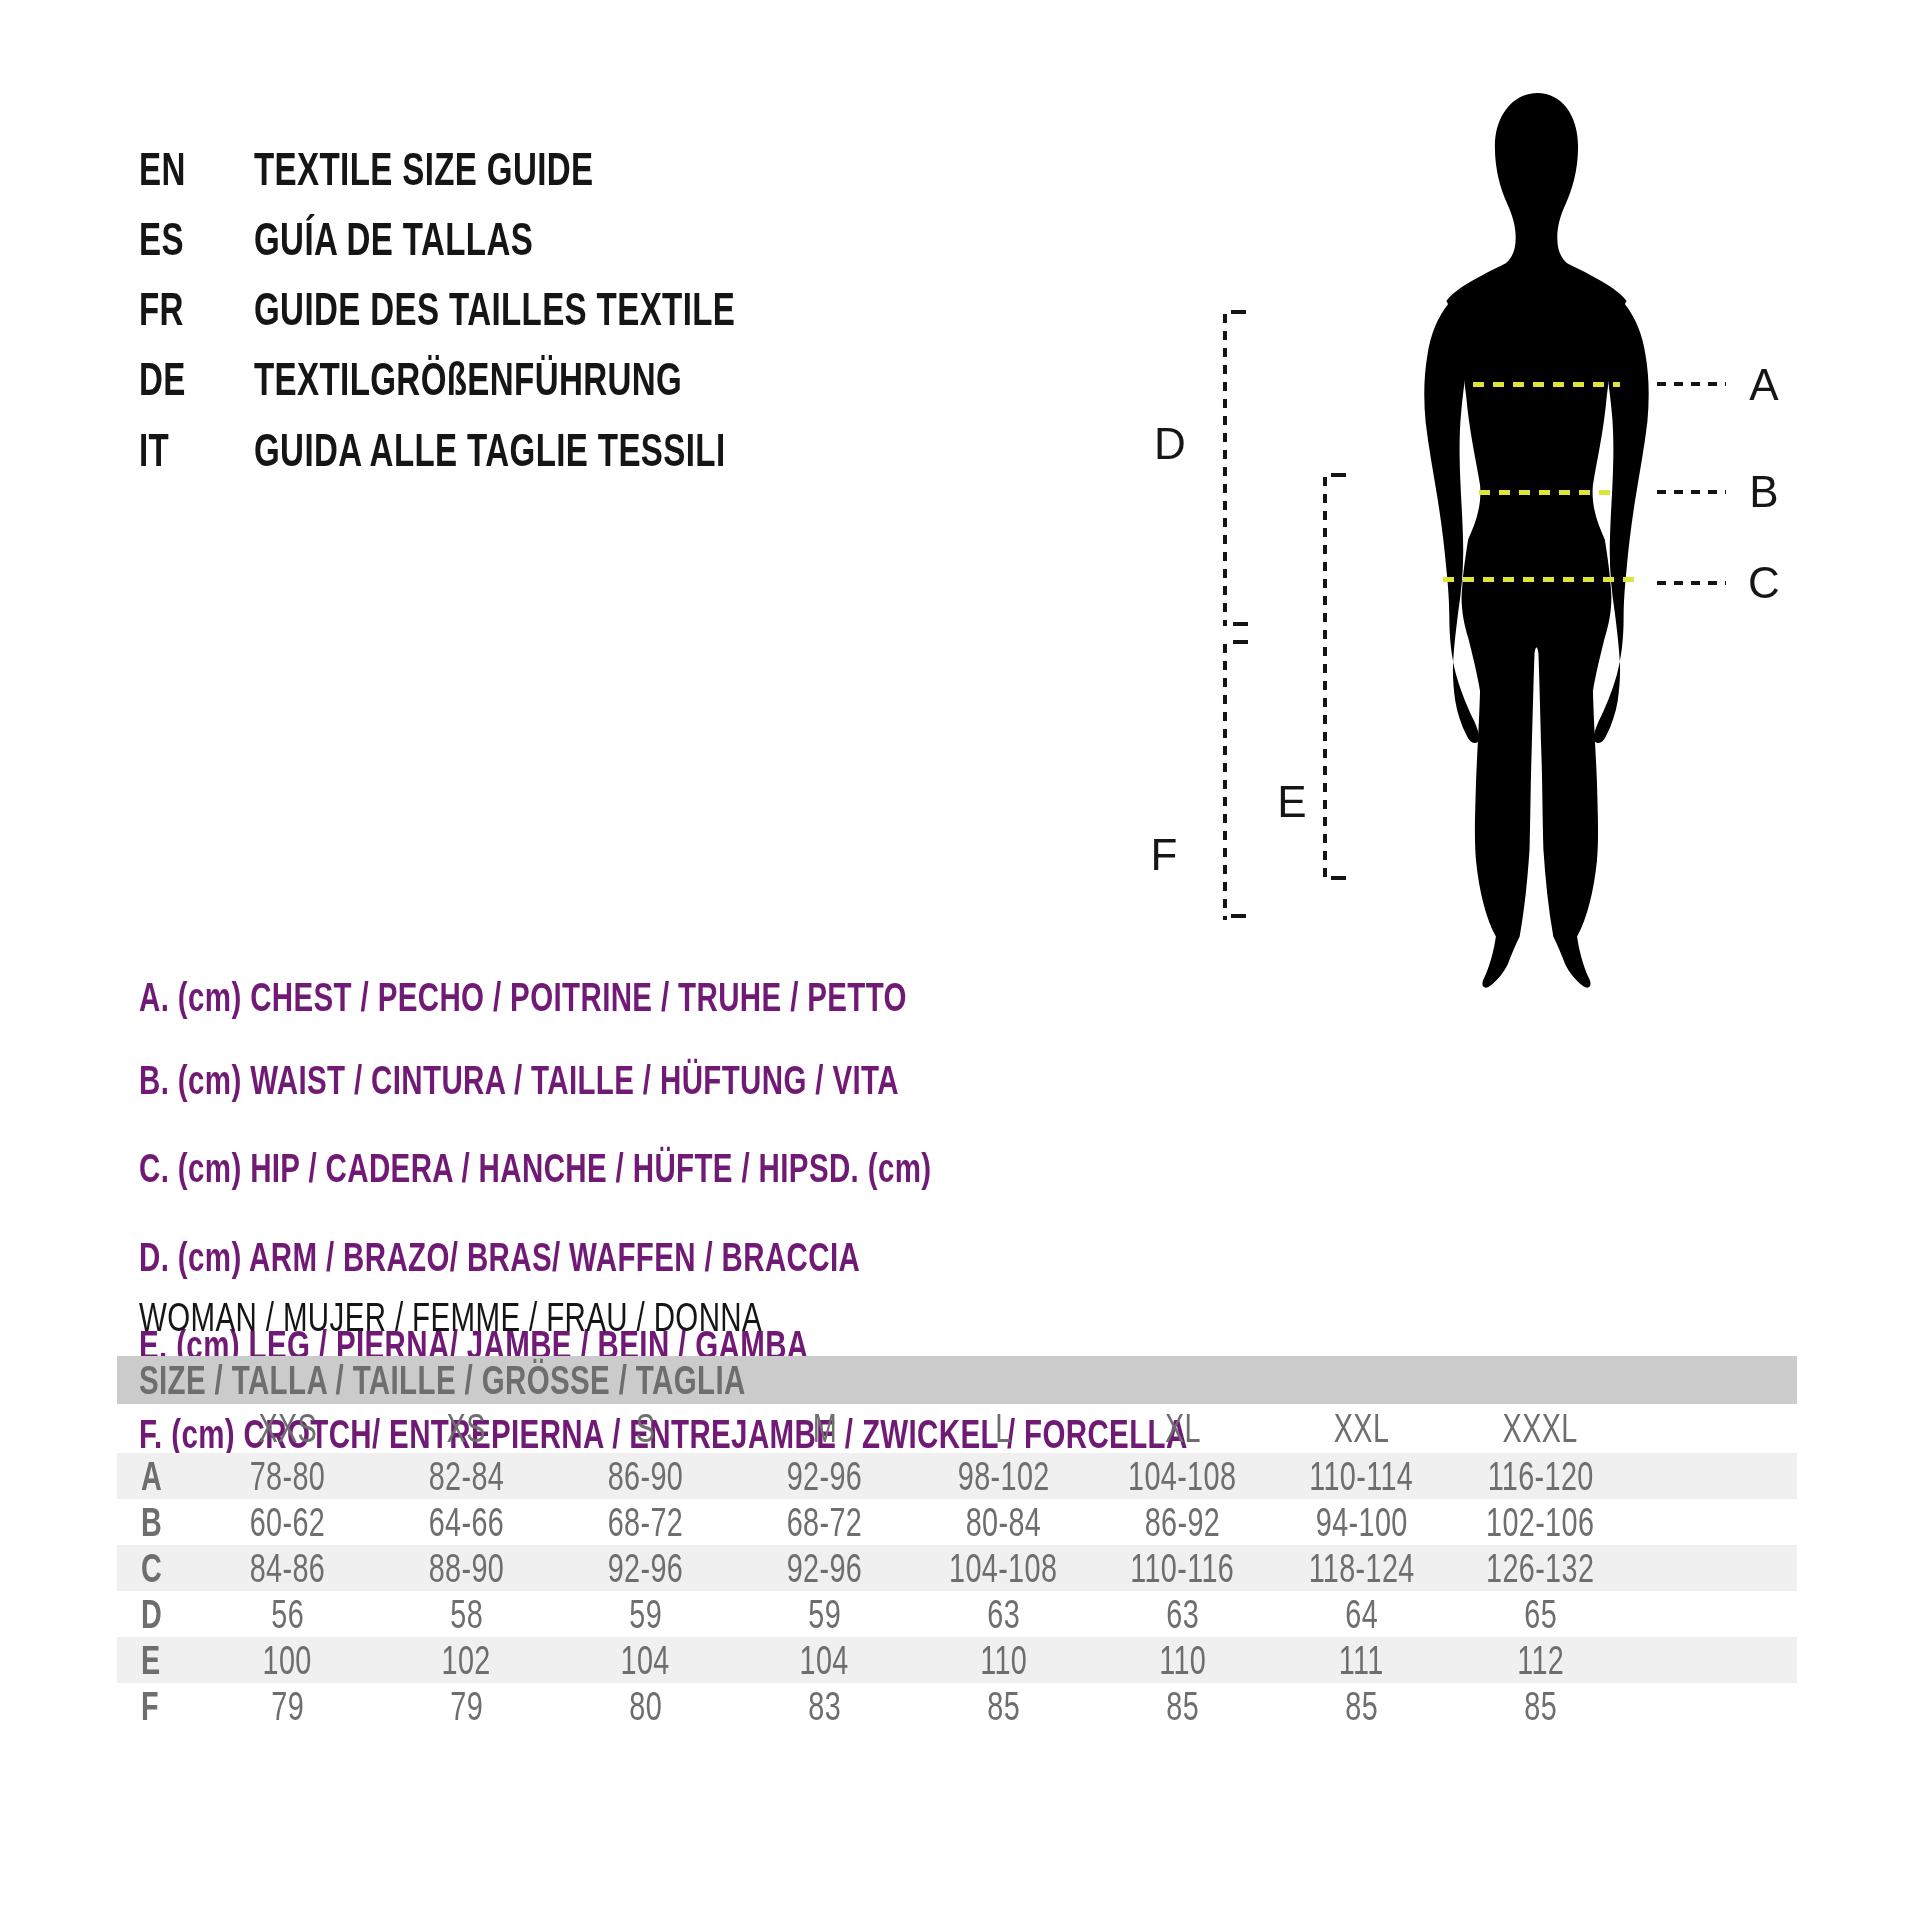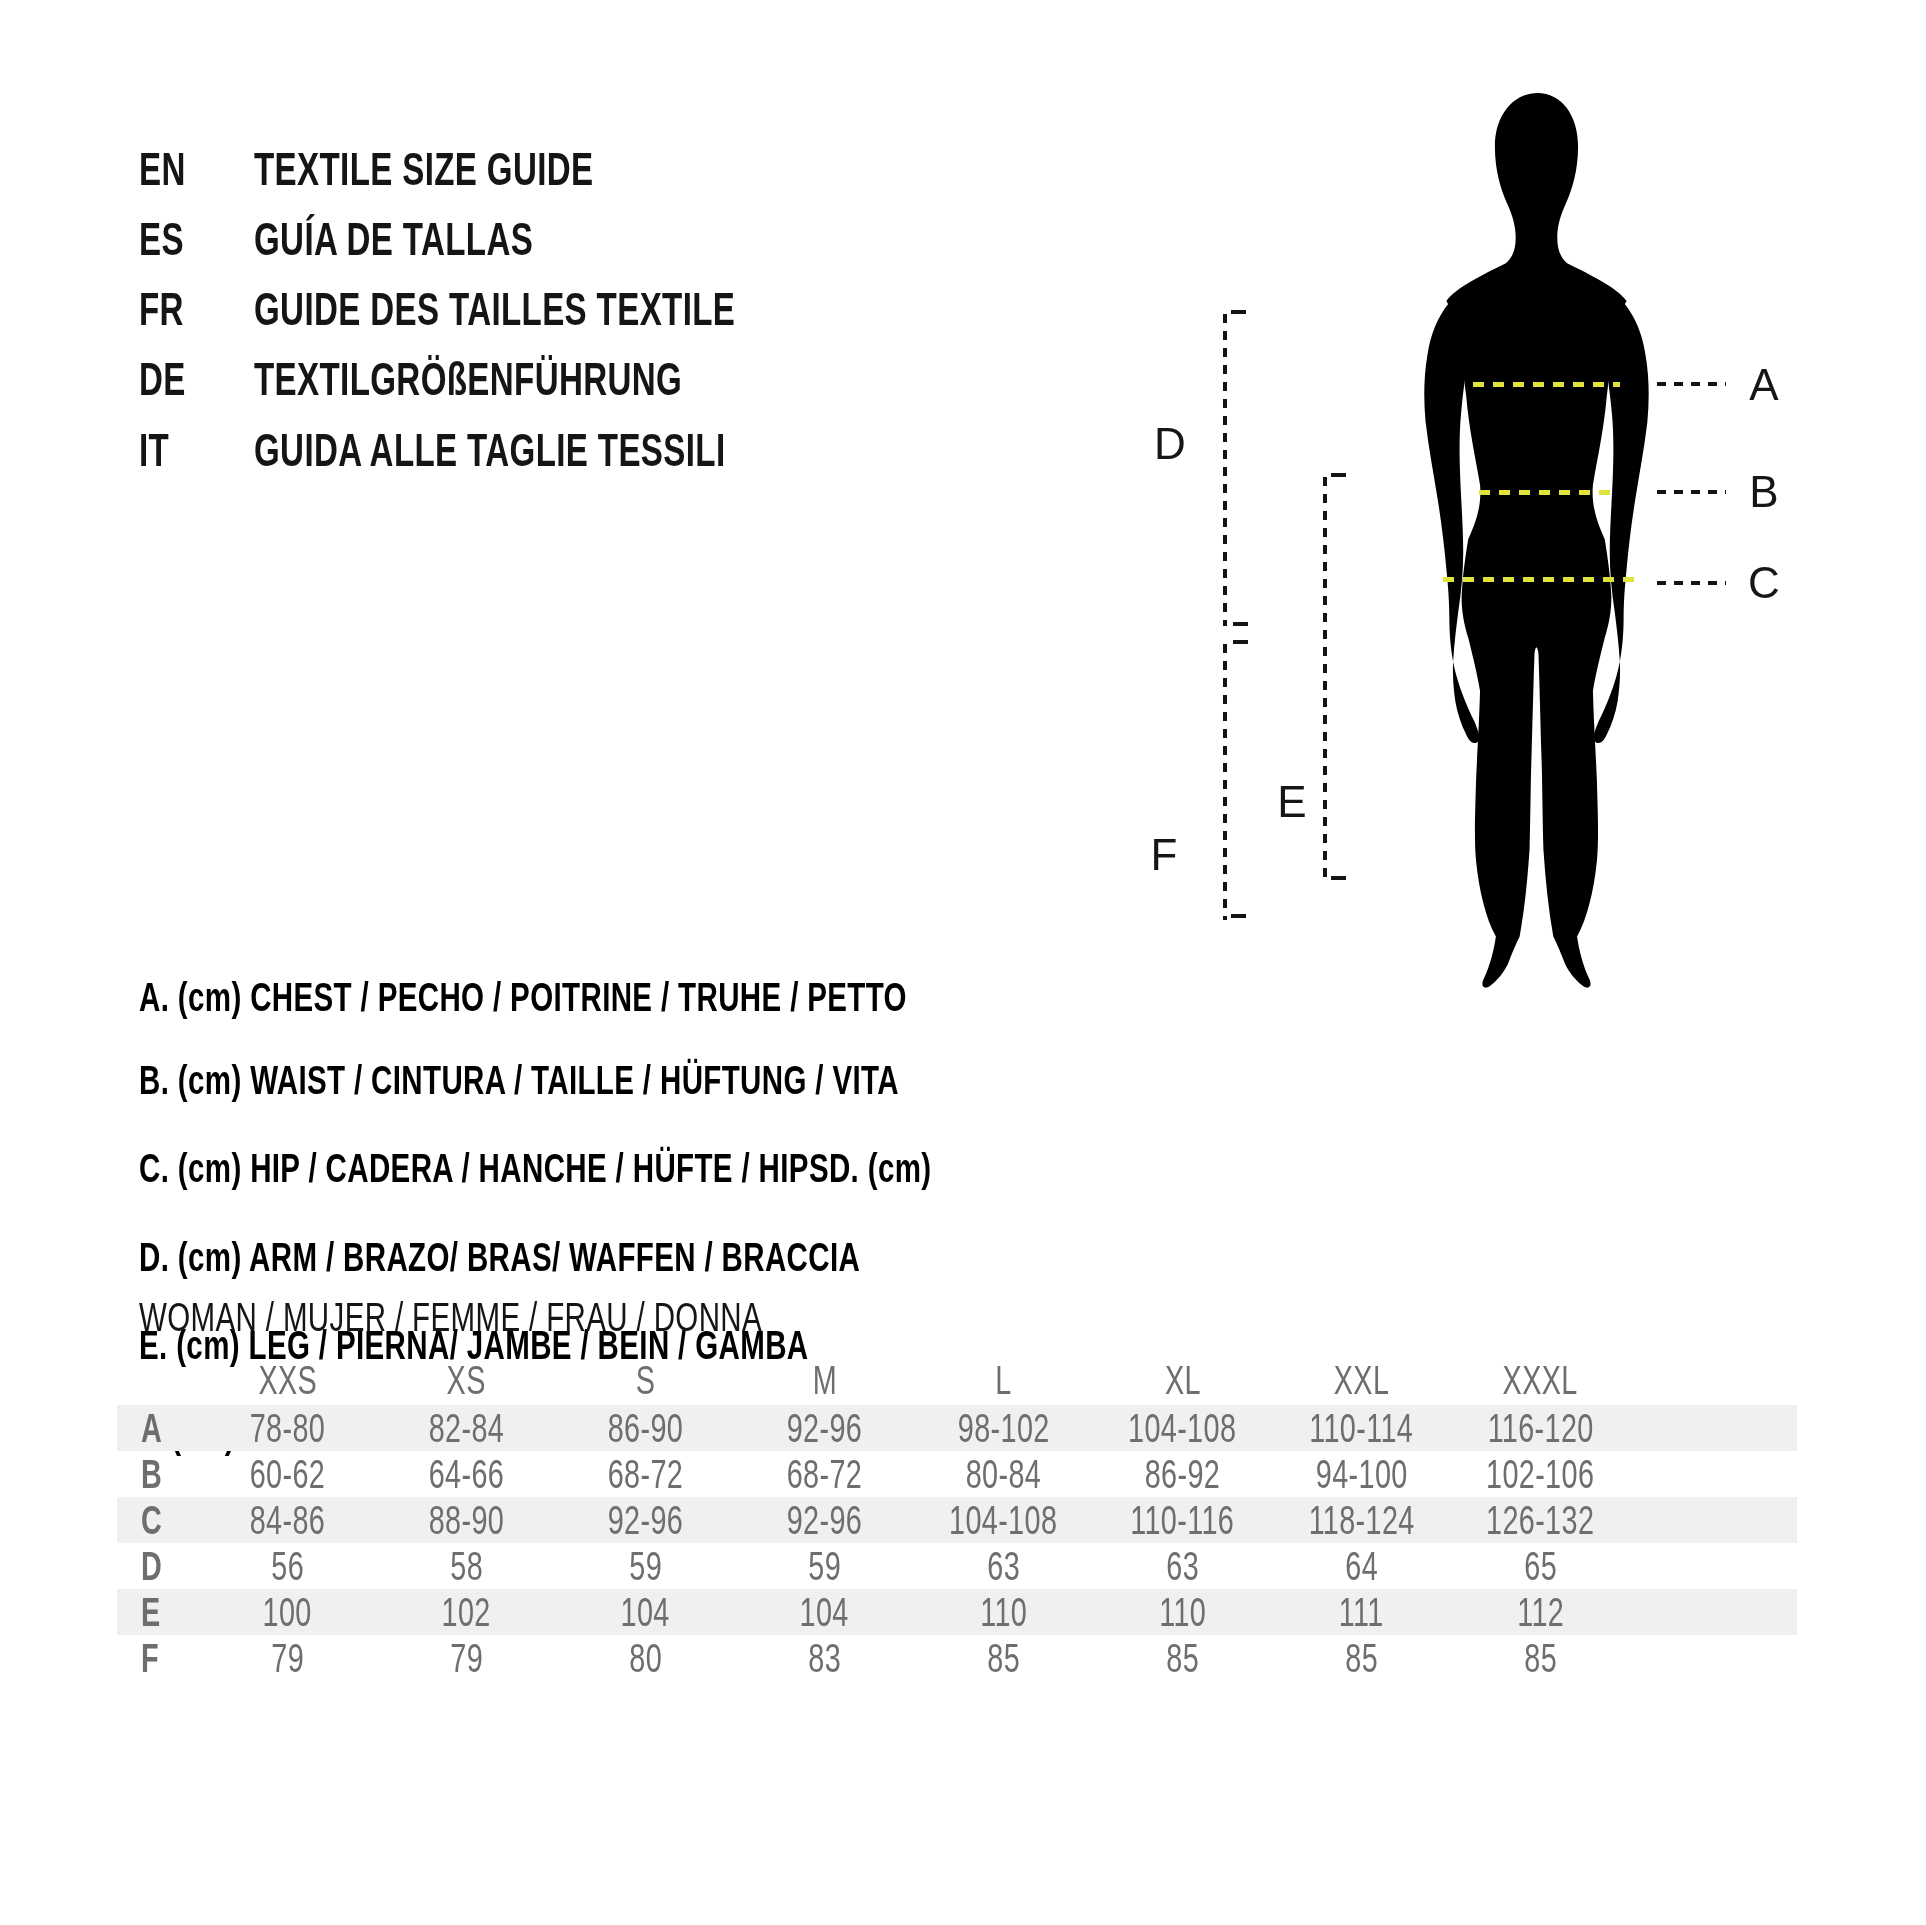--- a/index.html
+++ b/index.html
@@ -15,21 +15,21 @@
   .cond{display:inline-block;transform:scaleX(0.72);transform-origin:0 50%;white-space:nowrap;letter-spacing:0.5px;}
   .cond-c{display:inline-block;transform:scaleX(0.72);transform-origin:50% 50%;white-space:nowrap;letter-spacing:0.5px;}
   .abs{position:absolute;}
 
   
   .lang-row{position:absolute;left:139px;height:50px;line-height:50px;font-size:46px;font-weight:700;color:#151515;}
   .lang-code{position:absolute;left:0;top:0;}
   .lang-title{position:absolute;left:115px;top:0;}
 
   
-  .legend-row{position:absolute;left:139px;height:48px;line-height:48px;font-size:41px;font-weight:700;color:#000000;}
+  .legend-row{position:absolute;left:139px;height:48px;line-height:48px;font-size:41px;font-weight:700;color:#701a75;}
 
   
   #audience{position:absolute;left:139px;top:1293px;height:48px;line-height:48px;font-size:41px;font-weight:400;color:#151515;}
 
   
   #size-table{position:absolute;left:117px;top:1356px;width:1680px;}
   .t-headerbar{height:48px;line-height:48px;background:#cbcbcb;padding-left:22px;font-size:41px;font-weight:700;color:#6e6e6e;}
   .t-row{display:flex;align-items:center;}
   .t-sizes{height:49px;}
   .t-data{height:46px;}
@@ -202,20 +202,21 @@
     <div class="legend-row" style="top:1056px;"><span class="cond">B. (cm) WAIST / CINTURA / TAILLE / HÜFTUNG / VITA</span></div>
     <div class="legend-row" style="top:1144px;"><span class="cond">C. (cm) HIP / CADERA / HANCHE / HÜFTE / HIPSD. (cm)</span></div>
     <div class="legend-row" style="top:1233px;"><span class="cond">D. (cm) ARM / BRAZO/ BRAS/ WAFFEN / BRACCIA</span></div>
     <div class="legend-row" style="top:1321px;text-align:right;"><span class="cond">E. (cm) LEG / PIERNA/ JAMBE / BEIN / GAMBA</span></div>
     <div class="legend-row" style="top:1410px;"><span class="cond">F. (cm) CROTCH/ ENTREPIERNA / ENTREJAMBE / ZWICKEL / FORCELLA</span></div>
   </div>
 
   <div id="audience"><span class="cond">WOMAN / MUJER / FEMME / FRAU / DONNA</span></div>
 
   <div id="size-table">
+    <div class="t-headerbar"><span class="cond">SIZE / TALLA / TAILLE / GRÖSSE / TAGLIA</span></div>
 
     <div class="t-row t-sizes">
       <div class="t-label"></div>
       <div class="t-cell"><span class="cond-c">XXS</span></div>
       <div class="t-cell"><span class="cond-c">XS</span></div>
       <div class="t-cell"><span class="cond-c">S</span></div>
       <div class="t-cell"><span class="cond-c">M</span></div>
       <div class="t-cell"><span class="cond-c">L</span></div>
       <div class="t-cell"><span class="cond-c">XL</span></div>
       <div class="t-cell"><span class="cond-c">XXL</span></div>

